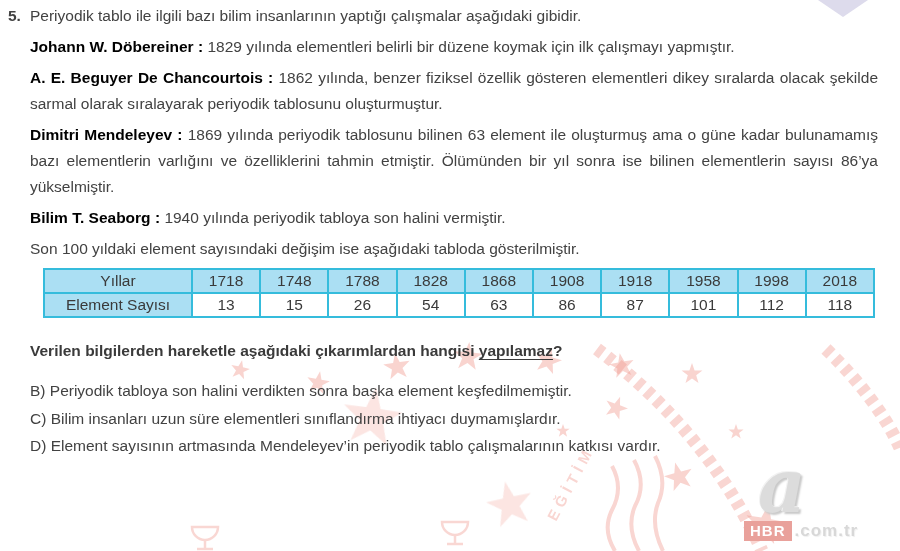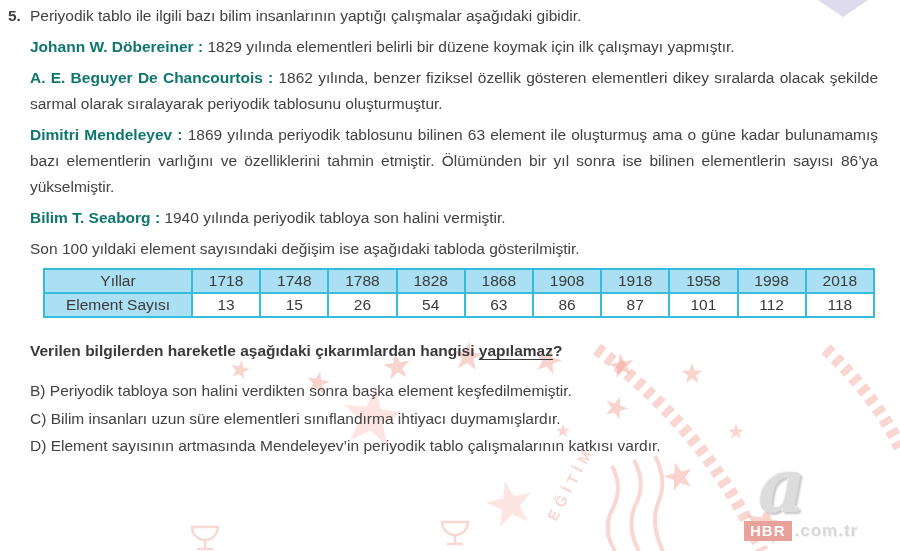--- a/index.html
+++ b/index.html
@@ -12,21 +12,21 @@
   .seal { position:absolute; left:0; top:0; pointer-events:none; }
   
   .corner-tri {
     position:absolute; left:818px; top:0; width:0; height:0;
     border-left:25px solid transparent; border-right:25px solid transparent;
     border-top:17px solid #dddbec;
   }
   .qnum { position:absolute; left:8px; top:3px; font-weight:bold; line-height:26px; }
   .content { position:absolute; left:30px; top:3px; width:852px; }
   .para { margin:0 4px 5px 0; line-height:26px; }
-  .para b { color:#0f766e; }
+  .para b { color:#000000; }
   .justify { text-align:justify; }
   table.elements {
     border-collapse:collapse; width:832px; margin:6px 0 0 13px;
     table-layout:fixed;
   }
   table.elements td {
     border:2px solid #35bcdc; text-align:center; height:22px; padding:0;
     font-size:15.5px; color:#3a3a3a;
   }
   td.lbl { width:146px; background:#abdff3; }

